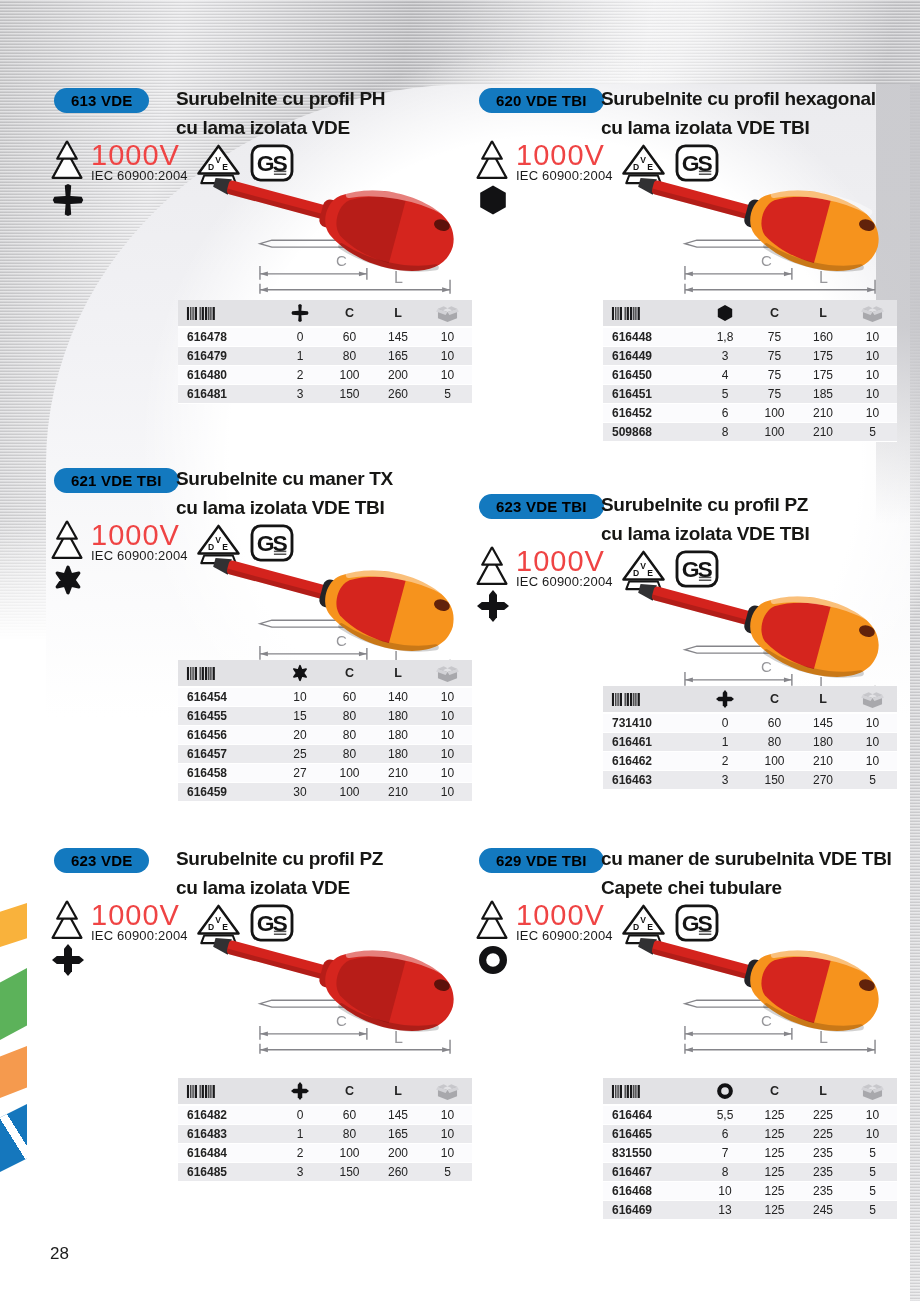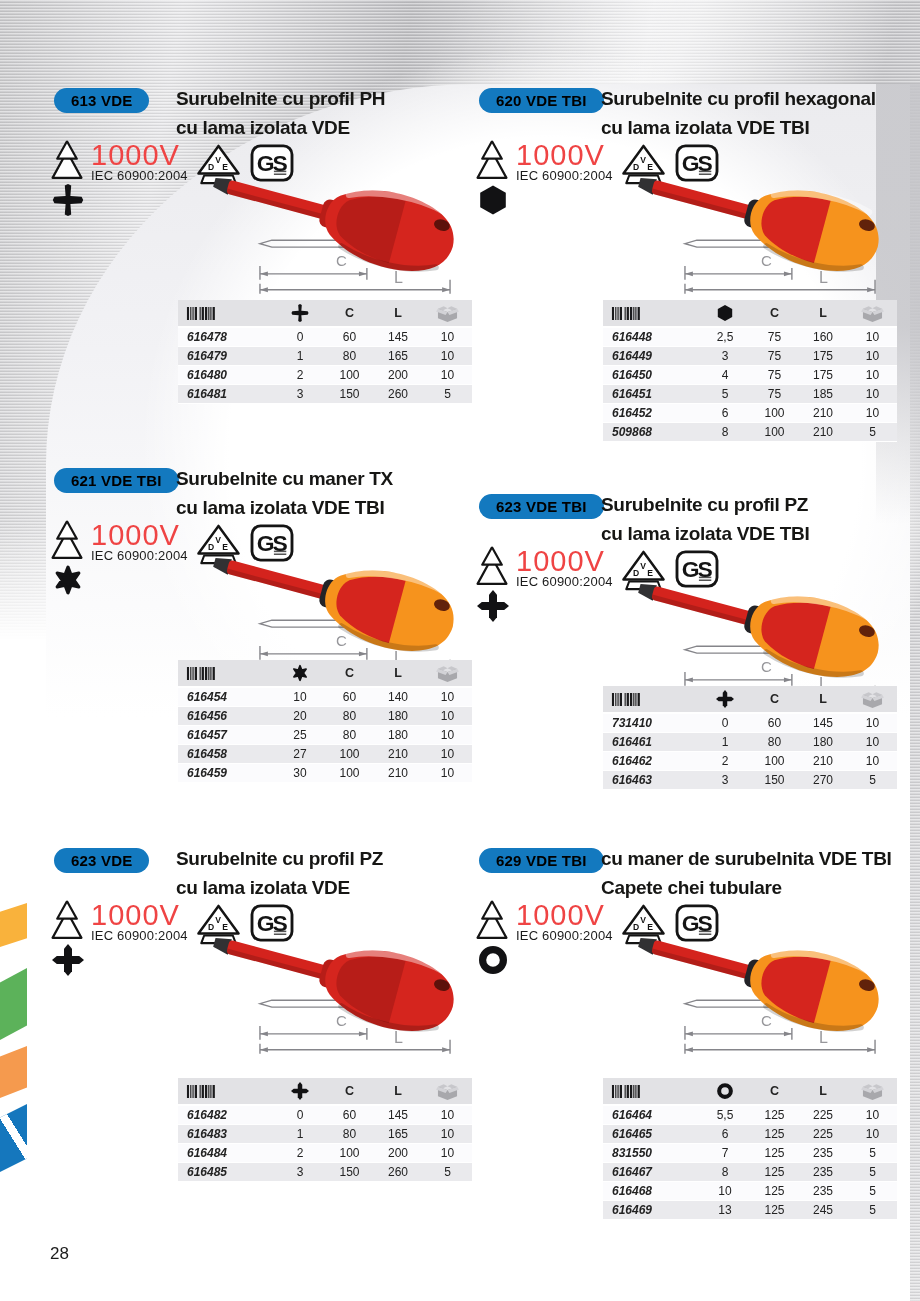--- a/index.html
+++ b/index.html
@@ -52,21 +52,21 @@
   .dim-l{left:138px;top:45px;font-size:16px;}
 
   
   .spec{position:absolute;left:130px;border-collapse:collapse;width:268px;table-layout:fixed;z-index:3;}
   .row0 .spec{top:212px;} .row1 .spec{top:192px;} .row2 .spec{top:230px;}
   .spec th,.spec td{padding:0;text-align:center;font-size:12px;color:#232323;}
   .spec thead tr{background:#e2e2e5;height:27px;}
   .spec thead th{border-bottom:2px solid #fff;}
   .spec tbody tr{height:19px;background:#fbfbfd;border-bottom:1px solid #fff;}
   .spec tbody tr:nth-child(even){background:#eaeaed;}
-  .spec td.c0{text-align:left;padding-left:9px;font-weight:bold;font-style:italic;}
+  .spec td.c0{text-align:left;padding-left:9px;font-weight:bold;}
   .spec th.c-art{text-align:left;padding-left:8px;}
   .spec th .bc{width:31px;height:13px;display:block;}
   .spec th .th-tip{width:18px;height:18px;vertical-align:middle;}
   .spec th .pkg{width:25px;height:21px;vertical-align:middle;}
   .spec th.c-c,.spec th.c-l{font-weight:bold;font-size:12.5px;}
 
   
   .kema{width:34px;height:40px;}
   .vde{width:47px;height:42px;margin-top:4px;}
   .gs{width:46px;height:40px;margin-top:3px;}
@@ -349,21 +349,21 @@
           <th class="c-c" width="47">C</th>
           <th class="c-l" width="50">L</th>
           <th class="c-pkg" width="49"><svg class="pkg" viewBox="0 0 26 22">
                 <use href="#package"></use>
               </svg></th>
         </tr>
       </thead>
       <tbody>
           <tr>
             <td class="c0">616448</td>
-            <td class="c1">2,5</td>
+            <td class="c1">1,8</td>
             <td class="c2">75</td>
             <td class="c3">160</td>
             <td class="c4">10</td>
           </tr>
           <tr>
             <td class="c0">616449</td>
             <td class="c1">3</td>
             <td class="c2">75</td>
             <td class="c3">175</td>
             <td class="c4">10</td>
@@ -474,20 +474,27 @@
       </thead>
       <tbody>
           <tr>
             <td class="c0">616454</td>
             <td class="c1">10</td>
             <td class="c2">60</td>
             <td class="c3">140</td>
             <td class="c4">10</td>
           </tr>
           <tr>
+            <td class="c0">616455</td>
+            <td class="c1">15</td>
+            <td class="c2">80</td>
+            <td class="c3">180</td>
+            <td class="c4">10</td>
+          </tr>
+          <tr>
             <td class="c0">616456</td>
             <td class="c1">20</td>
             <td class="c2">80</td>
             <td class="c3">180</td>
             <td class="c4">10</td>
           </tr>
           <tr>
             <td class="c0">616457</td>
             <td class="c1">25</td>
             <td class="c2">80</td>

